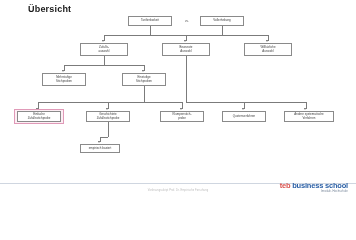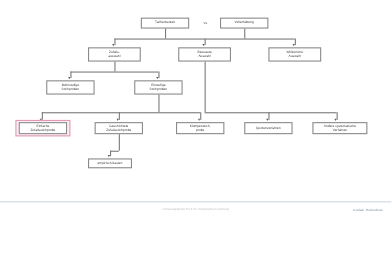--- a/index.html
+++ b/index.html
@@ -116,20 +116,21 @@
     letter-spacing:.15px;
     margin-top:1px;
     white-space:nowrap;
   }
 </style>
 </head>
 <body>
 
 <div id="slide">
 
+  <div class="title">Übersicht</div>
 
   <div class="canvas">
 
     <div class="node" style="left:128px;top:2px;width:44px;height:10px;">Tarifierbarkeit</div>
 
     <div class="toplabel" style="left:185px;top:5px;">vs.</div>
 
     <div class="node" style="left:200px;top:2px;width:44px;height:10px;">Vollerhebung</div>
 
     <div class="ln lnv" style="left:150px;top:12px;height:9px;"></div>
@@ -213,16 +214,19 @@
 
     <div class="node" style="left:80px;top:130px;width:40px;height:9px;">empirisch basiert</div>
 
   </div>
 
   <div class="footer-rule"></div>
 
   <div class="footer-text">Vorlesungsskript Prof. Dr. Empirische Forschung</div>
 
   <div class="logo">
+    <div class="logo-main">
+      <span class="logo-teb">teb</span><span>&nbsp;</span><span class="logo-biz">business school</span>
+    </div>
     <div class="logo-sub">Innolab. Hochschule</div>
   </div>
 
 </div>
 
 </body></html>

